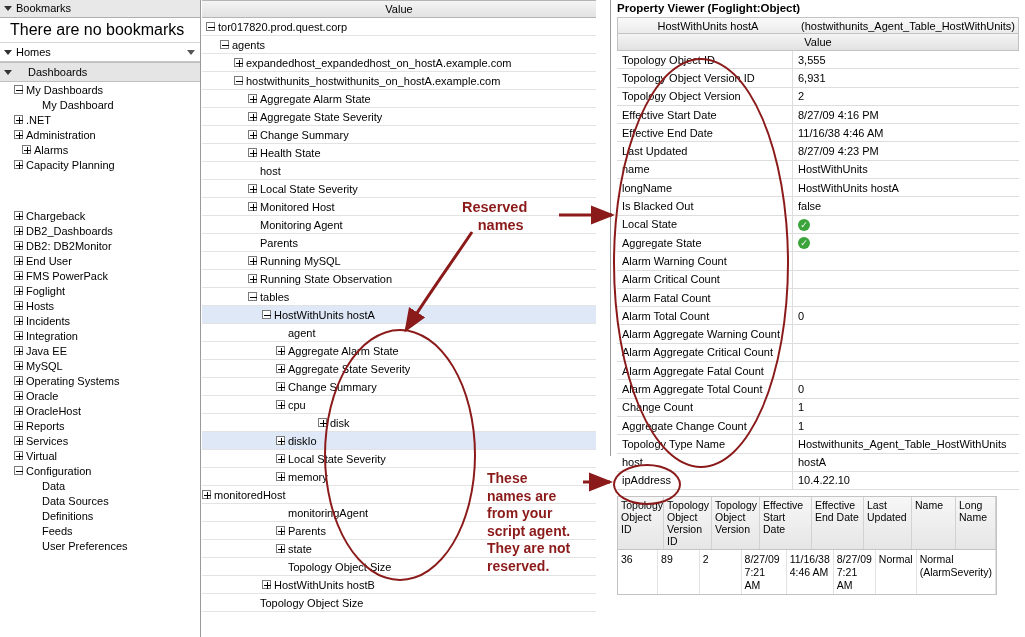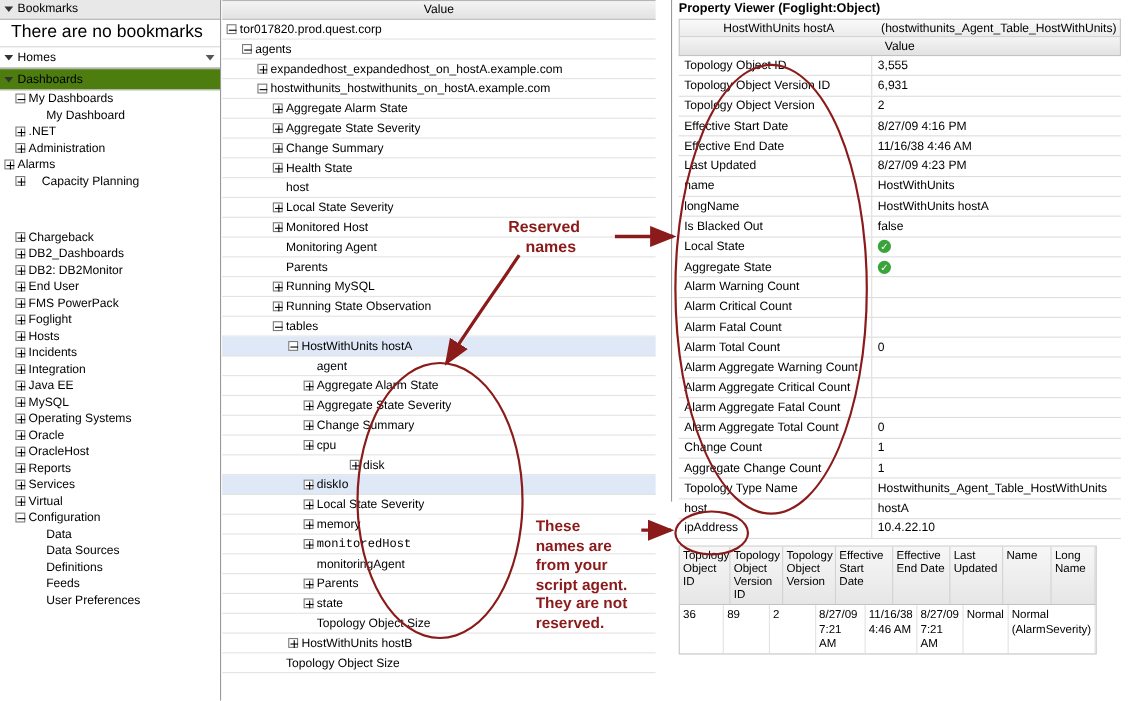--- a/index.html
+++ b/index.html
@@ -33,23 +33,24 @@
   }
   .sect-head {
     height: 20px;
     background: #ffffff;
     border-bottom: 1px solid #c8c8c8;
     display: flex; align-items: center;
     padding-left: 4px;
     font-size: 11px;
   }
   .sect-head.grey {
-    background: #4d7c0f;
+    background: #e5e5e5;
     border-top: 1px solid #c0c0c0;
     border-bottom: 1px solid #c0c0c0;
+    gap: 12px;
   }
   .tri {
     width: 0; height: 0;
     border-left: 4px solid transparent;
     border-right: 4px solid transparent;
     border-top: 5px solid #333;
     margin-right: 4px;
   }
   .empty-note { padding: 3px 0 3px 10px; font-size: 16px; color: #000; }
   .grow { flex: 1; }
@@ -227,25 +228,25 @@
           <span>My Dashboard</span>
         </div>
         <div class="tree-node" style="padding-left: 14px;">
           <span class="exp plus"></span>
           <span>.NET</span>
         </div>
         <div class="tree-node" style="padding-left: 14px;">
           <span class="exp plus"></span>
           <span>Administration</span>
         </div>
-        <div class="tree-node" style="padding-left: 4px;">
+        <div class="tree-node" style="padding-left: 22px;">
           <span class="exp plus"></span>
           <span>Alarms</span>
         </div>
-        <div class="tree-node" style="padding-left: 14px; gap: 12px;">
+        <div class="tree-node" style="padding-left: 14px;">
           <span class="exp plus"></span>
           <span>Capacity Planning</span>
         </div>
         <div class="tree-node" style="padding-left: 14px; margin-top: 36px;">
           <span class="exp plus"></span>
           <span>Chargeback</span>
         </div>
         <div class="tree-node" style="padding-left: 14px;">
           <span class="exp plus"></span>
           <span>DB2_Dashboards</span>
@@ -492,21 +493,21 @@
             <span>Local State Severity</span>
           </span>
         </div>
         <div class="row">
           <span class="name" style="padding-left: 74px;">
             <span class="exp plus"></span>
             <span>memory</span>
           </span>
         </div>
         <div class="row">
-          <span class="name" style="padding-left: 74px; font-family: Liberation Mono, monospace;">
+          <span class="name" style="">
             <span class="exp plus"></span>
             <span>monitoredHost</span>
           </span>
         </div>
         <div class="row">
           <span class="name" style="padding-left: 74px;">
             <span class="nobox"></span>
             <span>monitoringAgent</span>
           </span>
         </div>

